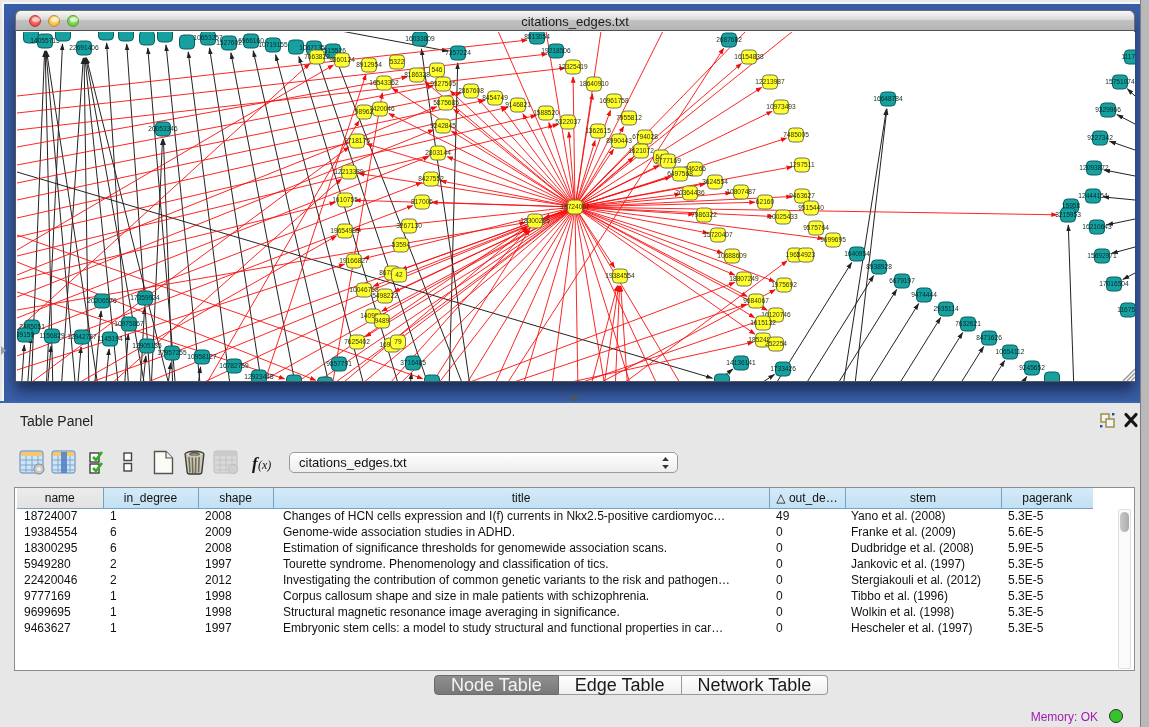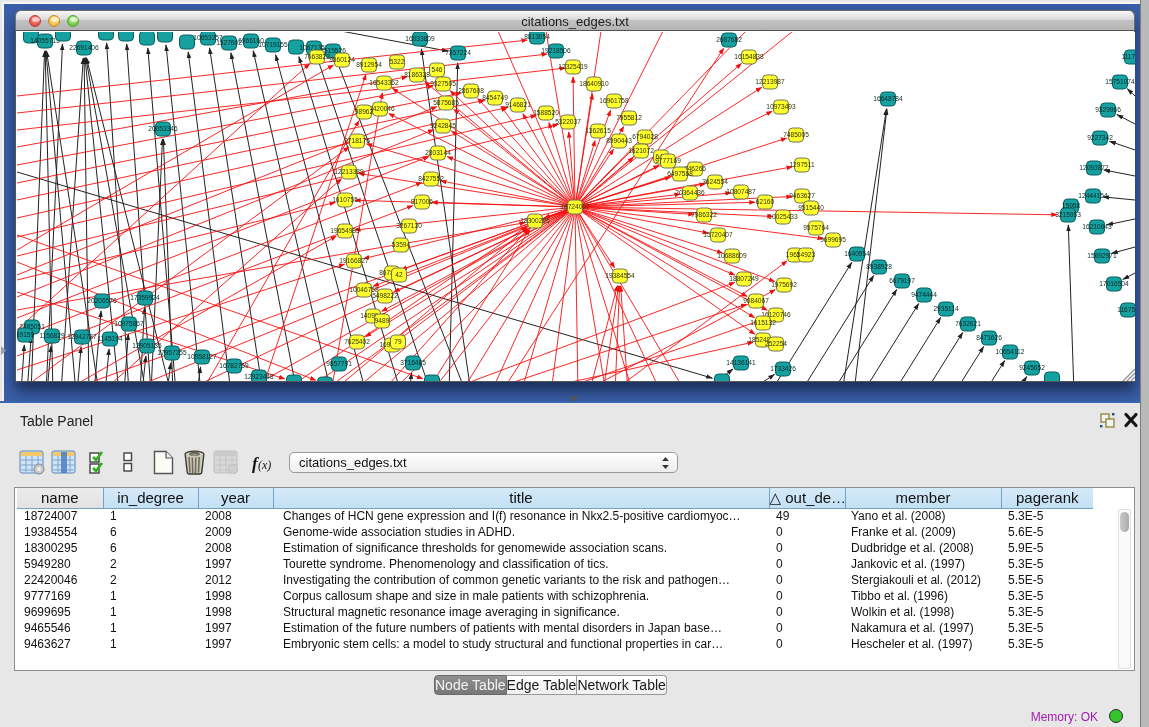--- a/index.html
+++ b/index.html
@@ -20,30 +20,30 @@
 
 #tpanel{position:absolute;left:0;top:401px;width:1140px;height:326px;background:#e7e7e7;border-top:2px solid #3a66ad}
 #tptitle{position:absolute;left:20px;top:10px;font-size:14px;color:#222}
 #tpicons{position:absolute;left:1100px;top:9px}
 #toolbar{position:absolute;left:14px;top:47px}
 #combo{position:absolute;left:289px;top:49px;width:389px;height:21px;background:linear-gradient(#ffffff,#ededed);border:1px solid #9a9a9a;border-radius:5px;font-size:13px;color:#111;line-height:19px;padding-left:9px}
 #combo .spin{position:absolute;right:7px;top:3px}
 
 #tblwrap{position:absolute;left:14px;top:84px;width:1121px;height:184px;background:#fff;border:1px solid #8e8e8e;overflow:hidden;padding-left:2px}
 table{border-collapse:collapse;table-layout:fixed;width:1076px;font-size:12px}
-th{background:linear-gradient(#d4eaf8,#c3e0f3);border-left:1px solid #74a2c4;border-bottom:1px solid #74a2c4;font-weight:normal;font-size:15px;color:#111;height:20px;overflow:hidden;white-space:nowrap;padding:0}
+th{background:linear-gradient(#d4eaf8,#c3e0f3);border-left:1px solid #74a2c4;border-bottom:1px solid #74a2c4;font-weight:normal;font-size:12px;color:#111;height:20px;overflow:hidden;white-space:nowrap;padding:0}
 th:first-child{border-left:none;background:linear-gradient(#ececec,#e2e2e2)}
 td{height:16px;color:#111;overflow:hidden;white-space:nowrap;padding:0}
 .c1{width:86px;padding-left:7px}.c2{width:95px;padding-left:7px}.c3{width:75px;padding-left:7px}.c4{width:496px;padding-left:10px}.c5{width:76px;padding-left:7px}.c6{width:156px;padding-left:6px}.c7{width:92px;padding-left:7px}
 th.c1,th.c2,th.c3,th.c4,th.c5,th.c6,th.c7{padding-left:0}
 #vsb{position:absolute;right:3px;top:21px;width:13px;height:160px;background:#fafafa;border:1px solid #e0e0e0;border-radius:2px}
 #vsbth{position:absolute;left:1px;top:2px;width:9px;height:20px;background:linear-gradient(90deg,#c9c9c9,#ababab);border-radius:5px}
 
 #tabs{position:absolute;left:434px;top:272px;height:21px}
-.tab{display:inline-block;height:20px;line-height:19px;font-size:14px;padding:0 0;background:linear-gradient(#ffffff,#efefef);border:1px solid #9a9a9a;border-left:none;color:#1a1a1a;vertical-align:top}
+.tab{display:inline-block;height:20px;line-height:19px;font-size:18px;padding:0 16px;background:linear-gradient(#ffffff,#efefef);border:1px solid #9a9a9a;border-left:none;color:#1a1a1a;vertical-align:top}
 .tab.first{border-left:1px solid #9a9a9a;border-radius:4px 0 0 4px}
 .tab.last{border-radius:0 4px 4px 0}
 .tab.sel{background:linear-gradient(#8f8f8f,#787878);color:#f4f4f4;border-color:#6a6a6a}
 #sph1{position:absolute;left:569px;top:396px;width:10px;height:6px;background:#50555e;clip-path:polygon(0 0,100% 0,50% 100%)}#sph2{position:absolute;left:1px;top:346px;width:5px;height:9px;background:#9aa0a8;clip-path:polygon(0 0,100% 50%,0 100%)}#mem{position:absolute;right:42px;top:307px;font-size:12px;color:#a21caf}
 #memdot{position:absolute;right:17px;top:306px;width:14px;height:14px;border-radius:50%;background:#35c42c;border:1.5px solid #2c2c2c}
 </style></head><body>
 <div id="app">
   <div id="desktop"></div>
   <div id="gwin">
     <div id="canvas">
@@ -608,31 +608,31 @@
           <path d="M1.2 5 L4.5 1 L7.8 5 z" fill="#333"></path>
           <path d="M1.2 9 L4.5 13 L7.8 9 z" fill="#333"></path>
         </svg>
     </div>
     <div id="tblwrap">
       <table>
         <tbody>
             <tr>
               <th class="c1">name</th>
               <th class="c2">in_degree</th>
-              <th class="c3">year</th>
+              <th class="c3">shape</th>
               <th class="c4">title</th>
               <th class="c5">△ out_de…</th>
-              <th class="c6">member</th>
+              <th class="c6">stem</th>
               <th class="c7">pagerank</th>
             </tr>
 <tr>
               <td class="c1">18724007</td>
               <td class="c2">1</td>
               <td class="c3">2008</td>
-              <td class="c4">Changes of HCN gene expression and I(f) resonance in Nkx2.5-positive cardiomyoc…</td>
+              <td class="c4">Changes of HCN cells expression and I(f) currents in Nkx2.5-positive cardiomyoc…</td>
               <td class="c5">49</td>
               <td class="c6">Yano et al. (2008)</td>
               <td class="c7">5.3E-5</td>
             </tr>
 <tr>
               <td class="c1">19384554</td>
               <td class="c2">6</td>
               <td class="c3">2009</td>
               <td class="c4">Genome-wide association studies in ADHD.</td>
               <td class="c5">0</td>
@@ -675,29 +675,20 @@
               <td class="c6">Tibbo et al. (1996)</td>
               <td class="c7">5.3E-5</td>
             </tr>
 <tr>
               <td class="c1">9699695</td>
               <td class="c2">1</td>
               <td class="c3">1998</td>
               <td class="c4">Structural magnetic resonance image averaging in significance.</td>
               <td class="c5">0</td>
               <td class="c6">Wolkin et al. (1998)</td>
-              <td class="c7">5.3E-5</td>
-            </tr>
-<tr>
-              <td class="c1">9465546</td>
-              <td class="c2">1</td>
-              <td class="c3">1997</td>
-              <td class="c4">Estimation of the future numbers of patients with mental disorders in Japan base…</td>
-              <td class="c5">0</td>
-              <td class="c6">Nakamura et al. (1997)</td>
               <td class="c7">5.3E-5</td>
             </tr>
 <tr>
               <td class="c1">9463627</td>
               <td class="c2">1</td>
               <td class="c3">1997</td>
               <td class="c4">Embryonic stem cells: a model to study structural and functional properties in car…</td>
               <td class="c5">0</td>
               <td class="c6">Hescheler et al. (1997)</td>
               <td class="c7">5.3E-5</td>

